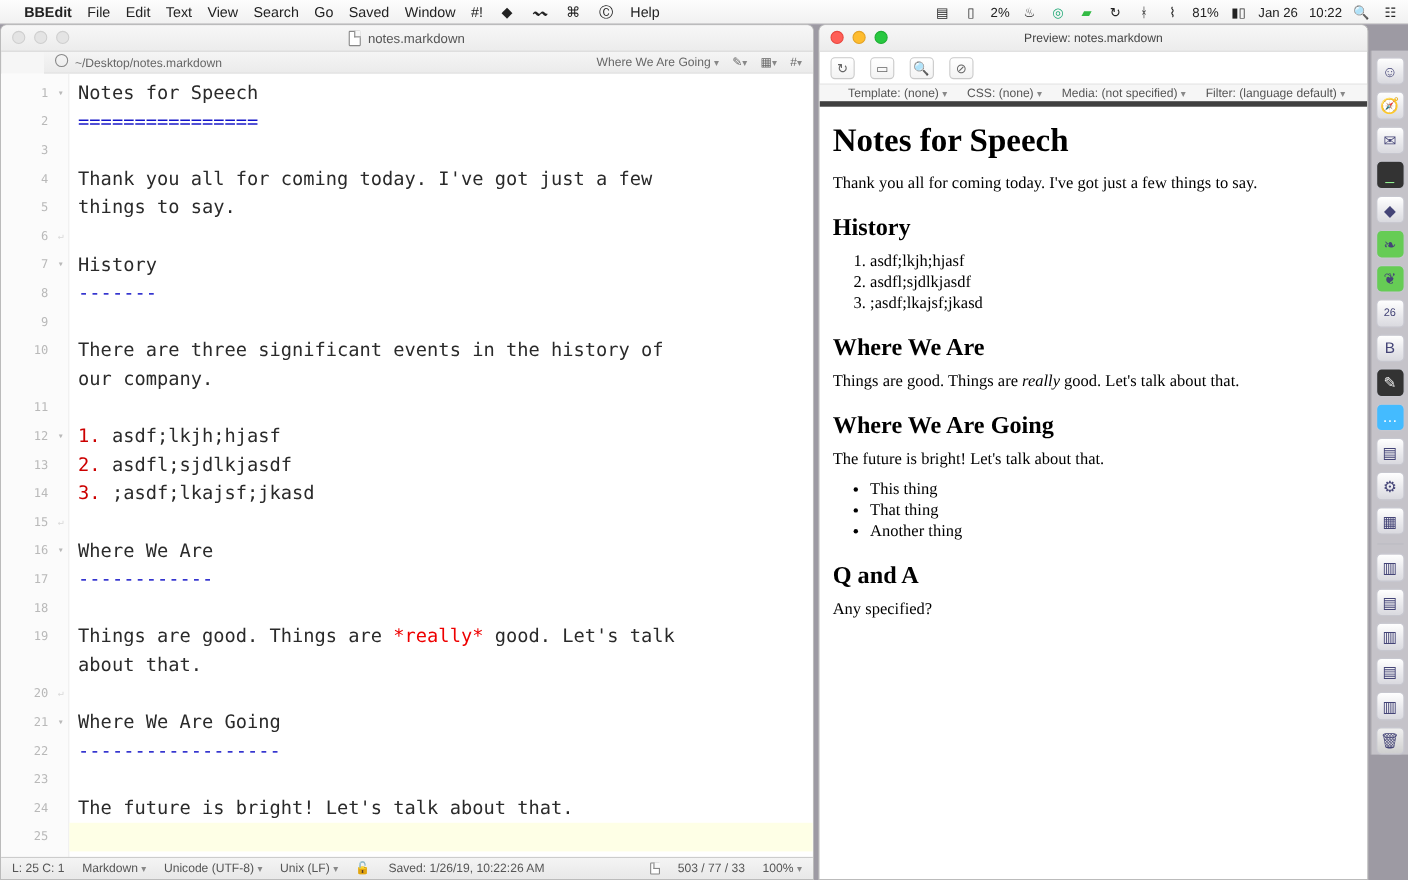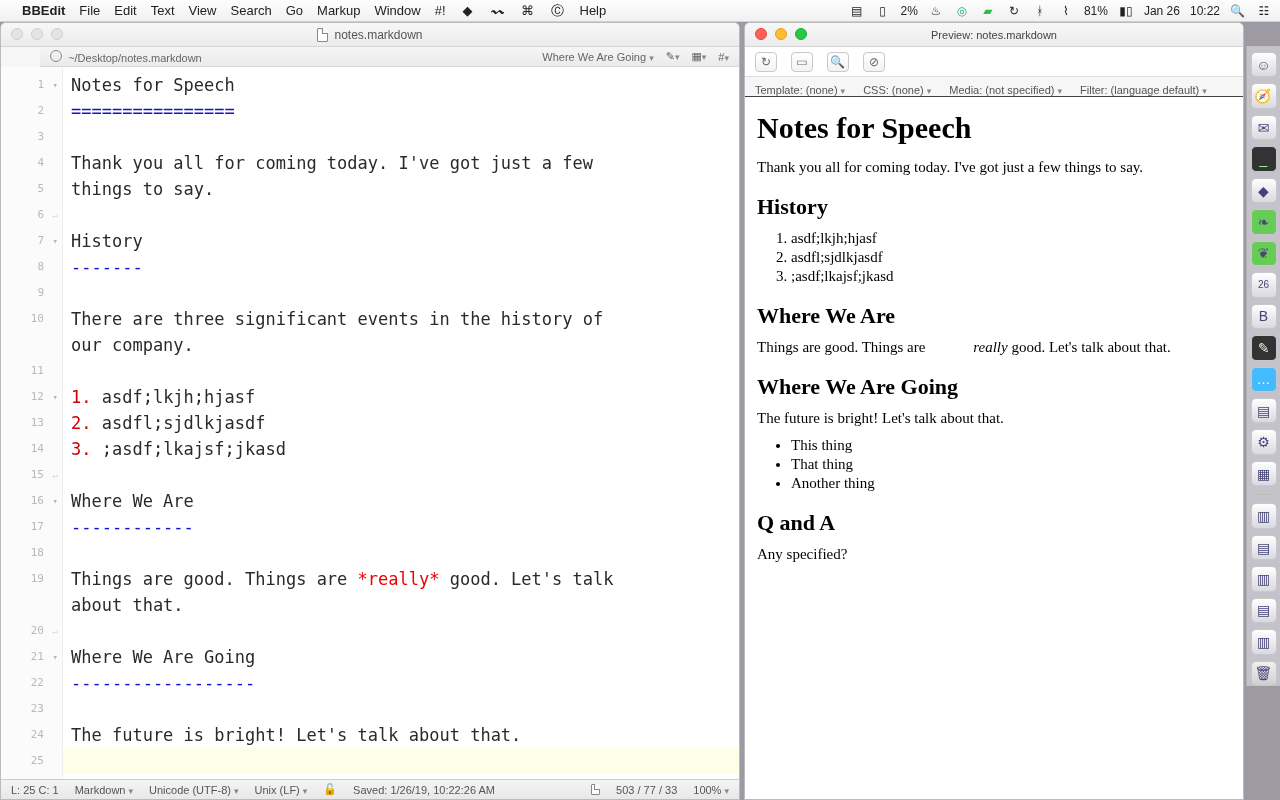--- a/index.html
+++ b/index.html
@@ -36,28 +36,28 @@
   .code .txt{position:relative; z-index:1;}
   .statusbar{ height:20px; background:linear-gradient(#f4f4f4,#e8e8e8); border-top:1px solid #ccc; display:flex; align-items:center; gap:16px; font-size:11px; color:#555; padding:0 10px;}
   .statusbar .sp{flex:1;}
   
   .preview{ position:absolute; left:744px; top:0; width:500px; height:778px; background:#fff; border:1px solid #bbb; border-radius:6px 6px 0 0; display:flex; flex-direction:column; overflow:hidden;}
   .pv-title{ height:24px; background:linear-gradient(#f7f7f7,#ececec); border-bottom:1px solid #d5d5d5; display:flex; align-items:center; justify-content:center; position:relative; font-size:11px; color:#444;}
   .pv-title .traffic{left:10px;top:5px;}
   .pv-title .tl.r{background:#ff5f57;border-color:#e8473f;} .pv-title .tl.y{background:#febc2e;border-color:#e2a225;} .pv-title .tl.g{background:#28c840;border-color:#1fae34;}
   .pv-tools{height:30px;border-bottom:1px solid #ddd;display:flex;align-items:center;gap:14px;padding:0 10px;color:#666;}
   .pv-tools .tb{width:22px;height:20px;border:1px solid #c9c9c9;border-radius:4px;display:flex;align-items:center;justify-content:center;background:linear-gradient(#fff,#f3f3f3);font-size:12px;}
-  .pv-filters{height:20px;border-bottom:1px solid #404040;background:#f6f6f6;display:flex;align-items:flex-end;gap:18px;padding:0 10px;font-size:11px;color:#555;white-space:nowrap;overflow:hidden;}
+  .pv-filters{height:20px;border-bottom:5px solid #404040;background:#f6f6f6;display:flex;align-items:center;gap:18px;padding:0 26px;font-size:11px;color:#555;white-space:nowrap;overflow:hidden;}
   .pv-body{flex:1; overflow:auto; padding:8px 12px 20px 12px; font-family:"Times New Roman",Times,serif; color:#000;}
   .pv-body h1{font-size:30px; font-weight:700; margin:6px 0 14px;}
   .pv-body h2{font-size:22px; font-weight:700; margin:18px 0 10px;}
   .pv-body p{font-size:15px; margin:8px 0 10px;}
   .pv-body ol,.pv-body ul{margin:6px 0 10px 34px; font-size:15px;}
   .pv-body li{margin:2px 0;}
-  .pv-body em{font-style:italic;margin-left:44px;}
+  .pv-body em{font-style:italic;}
   
   .dock{position:absolute; right:0; top:24px; width:34px; height:640px; background:rgba(230,230,234,.55); border-left:1px solid rgba(0,0,0,.1); display:flex; flex-direction:column; align-items:center; gap:6px; padding-top:6px;}
   .dock .di{width:26px;height:26px;border-radius:5px; background:linear-gradient(#fff,#d9d9df); border:1px solid #c7c7cf; font-size:14px; display:flex;align-items:center;justify-content:center;color:#447;}
   .dock .sep{width:24px;height:1px;background:#bcbcc2;margin:2px 0;}
   .dock .trash{background:linear-gradient(#f0f0f0,#cfcfcf);}
   .dd{font-size:9px;color:#888;}
   .gear{width:12px;height:12px;display:inline-block;border:1px solid #888;border-radius:50%;position:relative;}
 </style>
 </head>
 <body>
@@ -65,21 +65,21 @@
 <div class="menubar">
   <div class="left">
     <span class="apple"></span>
     <span class="app">BBEdit</span>
     <span>File</span>
     <span>Edit</span>
     <span>Text</span>
     <span>View</span>
     <span>Search</span>
     <span>Go</span>
-    <span>Markup</span>
+    <span>Saved</span>
     <span>Window</span>
     <span>#!</span>
     <span class="micon">◆</span>
     <span class="micon">〰</span>
     <span class="micon">⌘</span>
     <span class="micon">Ⓒ</span>
     <span>Help</span>
   </div>
   <div class="right">
     <span class="micon">▤</span>

